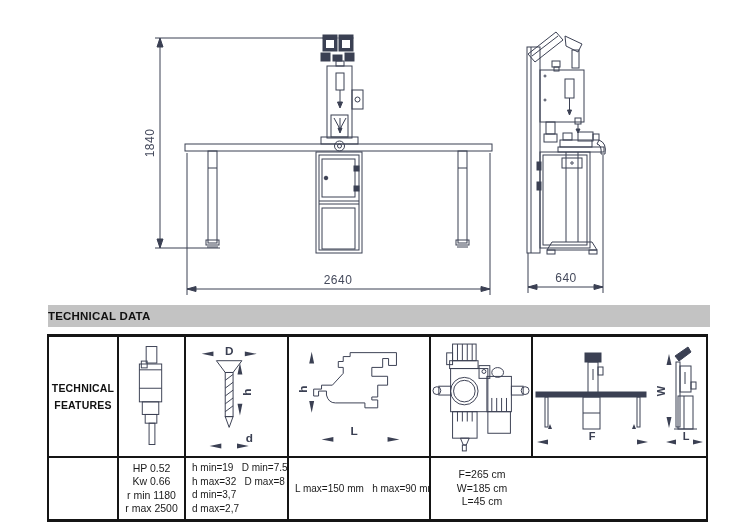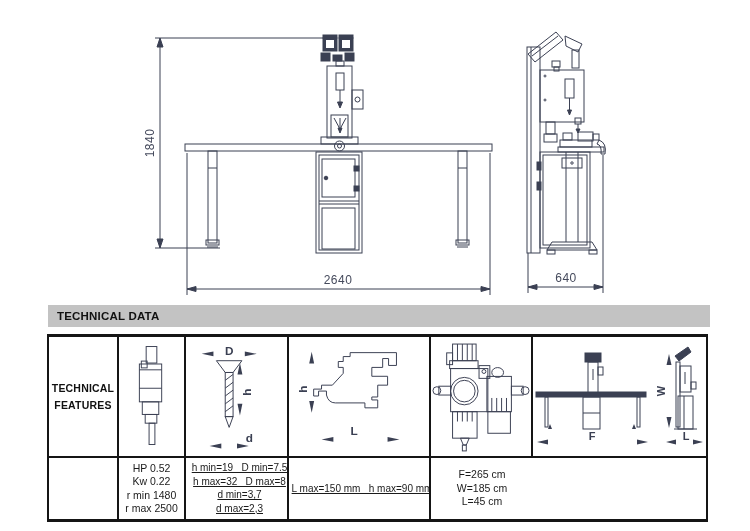--- a/index.html
+++ b/index.html
@@ -12,42 +12,42 @@
   
   .drawing{position:absolute;left:0;top:0;}
   .dim-text{font-size:12px;fill:#454a5c;letter-spacing:.5px;}
 
   
   .tech-bar{
     position:absolute;left:48px;top:305px;width:662px;height:22px;
     background:#c3c3c3;display:flex;align-items:center;
   }
   .tech-bar span{
-    font-size:11.5px;font-weight:bold;color:#111;padding-left:9px;letter-spacing:.2px;
+    font-size:11.5px;font-weight:bold;color:#111;padding-left:0;letter-spacing:.2px;
   }
 
   
   .tech-table{
     position:absolute;left:47px;top:334px;width:661px;height:188px;
     box-sizing:border-box;
     border:2px solid #151515;border-top-width:3px;border-bottom-width:3px;
     display:grid;
     grid-template-columns:70px 67px 103px 142px 102px auto;
     grid-template-rows:121px auto;
   }
   .cell{box-sizing:border-box;border-right:2px solid #151515;overflow:hidden;
         display:flex;align-items:center;justify-content:center;}
   .cell.last{border-right:none;}
   .cell.r1{border-bottom:2px solid #151515;}
   .feature-label{
     flex-direction:column;font-weight:bold;font-size:10.5px;color:#111;
     line-height:1.55;text-align:left;letter-spacing:.2px;
   }
   .specs{flex-direction:column;color:#1a1a1a;font-size:10.5px;line-height:13.5px;}
-  .specs.left{align-items:center;justify-content:flex-start;padding:3px 0 0 6px;text-decoration:underline;}
+  .specs.left{align-items:flex-start;justify-content:flex-start;padding:3px 0 0 6px;}
   .specs.small{font-size:10px;}
   .specs.mid{justify-content:center;padding-top:0;}
   .spec-line{white-space:pre;}
   .icon-svg{display:block;}
 </style>
 </head>
 <body>
 
 <div class="page">
 
@@ -331,30 +331,30 @@
           <polygon points="133,106 143,103.5 143,108.5" fill="#3b4053" stroke="none"></polygon>
           <polygon points="170,106 160,103.5 160,108.5" fill="#3b4053" stroke="none"></polygon>
         </g>
       </svg>
     </div>
 
     <div class="cell"></div>
 
     <div class="cell specs">
       <span class="spec-line">HP 0.52</span>
-      <span class="spec-line">Kw 0.22</span>
-      <span class="spec-line">r min 1480</span>
+      <span class="spec-line">Kw 0.66</span>
+      <span class="spec-line">r min 1180</span>
       <span class="spec-line">r max 2500</span>
     </div>
 
     <div class="cell specs left small">
       <span class="spec-line">h min=19   D min=7.5</span>
       <span class="spec-line">h max=32   D max=8</span>
       <span class="spec-line">d min=3,7</span>
-      <span class="spec-line">d max=2,3</span>
+      <span class="spec-line">d max=2,7</span>
     </div>
 
     <div class="cell specs left small mid">
       <span class="spec-line">L max=150 mm   h max=90 mm</span>
     </div>
 
 
     <div class="cell specs last">
       <span class="spec-line">F=265 cm</span>
       <span class="spec-line">W=185 cm</span>

